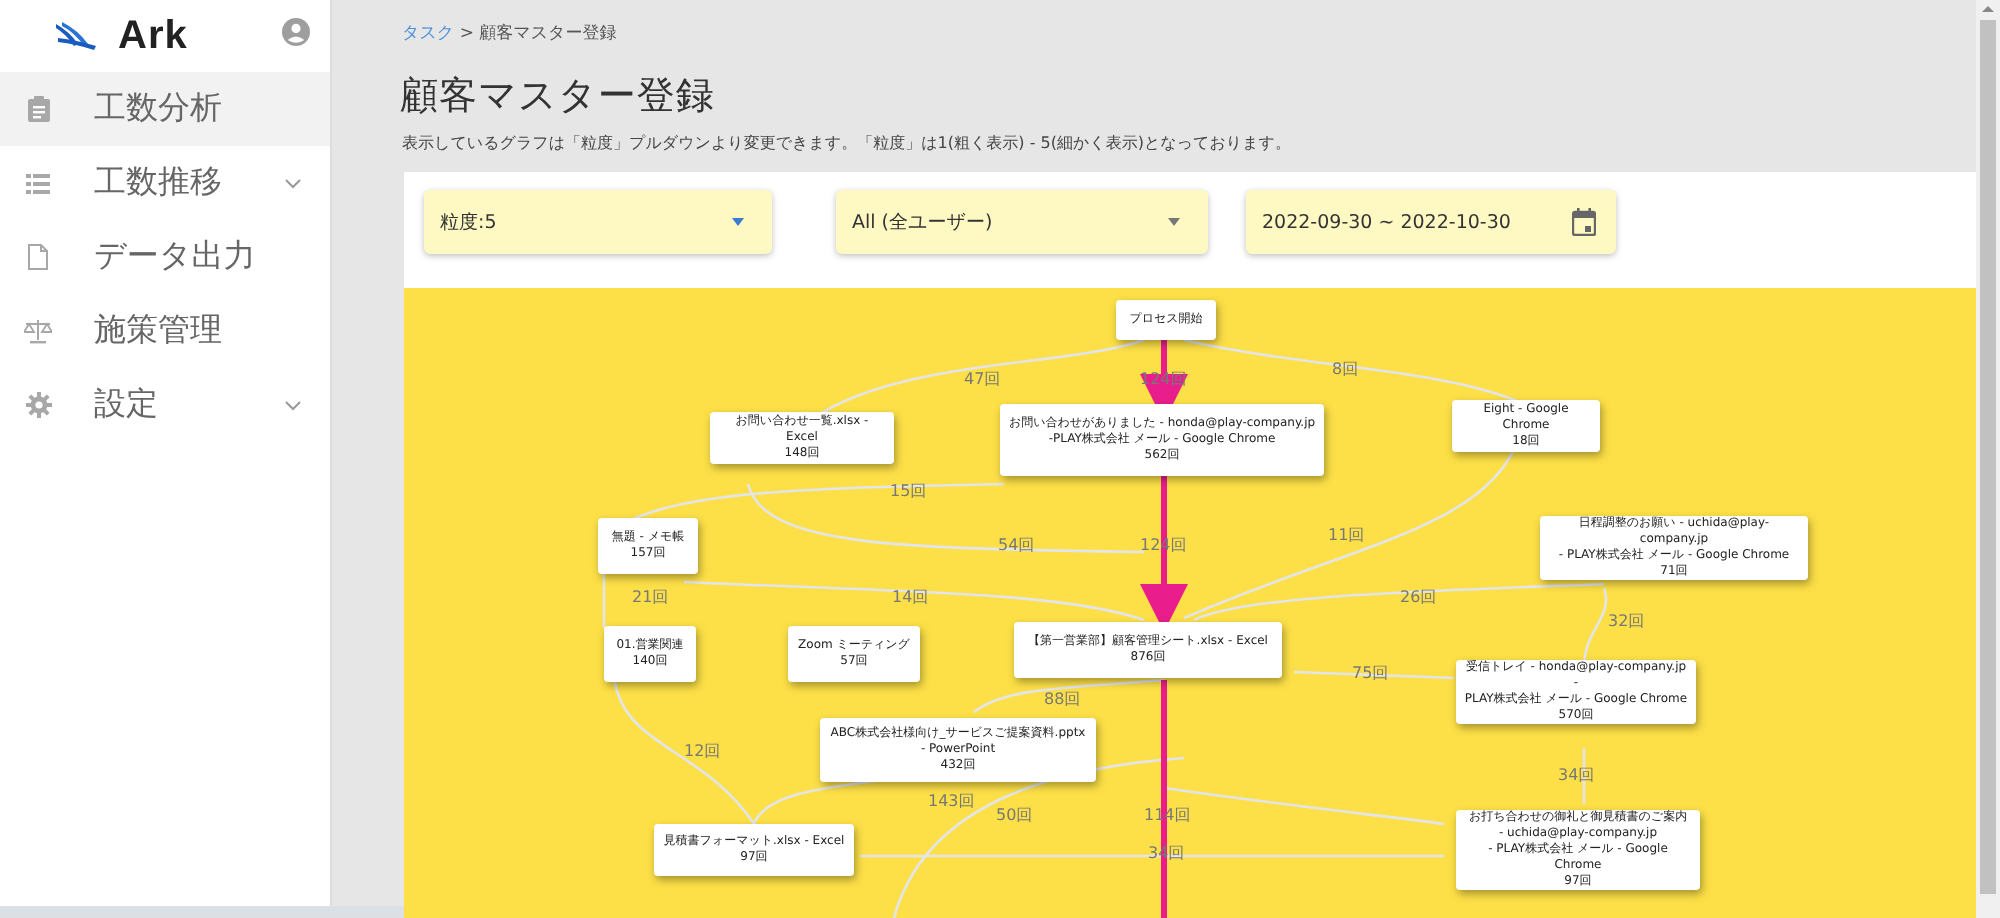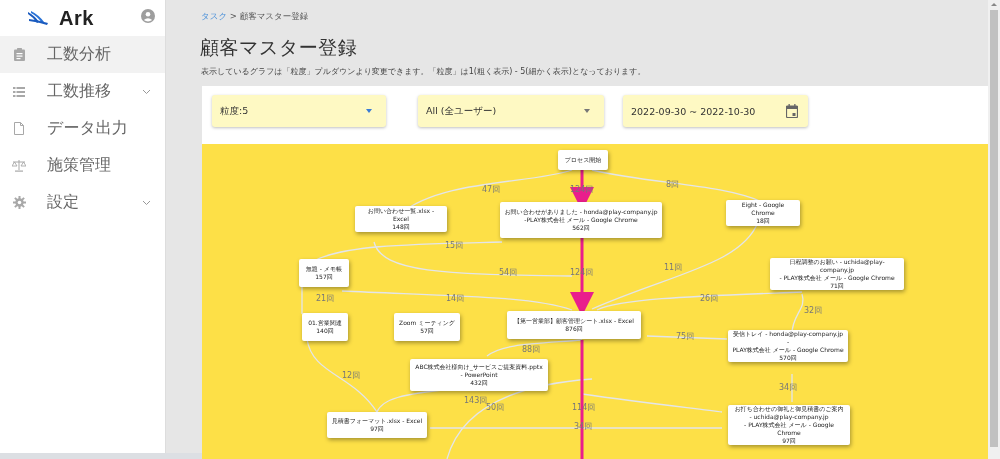--- a/index.html
+++ b/index.html
@@ -281,21 +281,21 @@
       <span class="edge-label" style="left:462px;top:118px;">11回</span>
       <span class="edge-label" style="left:114px;top:149px;">21回</span>
       <span class="edge-label" style="left:244px;top:149px;">14回</span>
       <span class="edge-label" style="left:498px;top:149px;">26回</span>
       <span class="edge-label" style="left:602px;top:161px;">32回</span>
       <span class="edge-label" style="left:474px;top:187px;">75回</span>
       <span class="edge-label" style="left:320px;top:200px;">88回</span>
       <span class="edge-label" style="left:140px;top:226px;">12回</span>
       <span class="edge-label" style="left:577px;top:238px;">34回</span>
       <span class="edge-label" style="left:216px;top:251px;margin-left:46px;">143回</span>
-      <span class="edge-label" style="left:284px;top:258px;">50回</span>
+      <span class="edge-label" style="left:296px;top:258px;">50回</span>
       <span class="edge-label" style="left:370px;top:258px;">114回</span>
       <span class="edge-label" style="left:372px;top:277px;">34回</span>
     </div>
   </div>
 </div>
 
 <div class="vscroll">
   <span class="arrow-up"></span>
   <div class="thumb"></div>
 </div>

